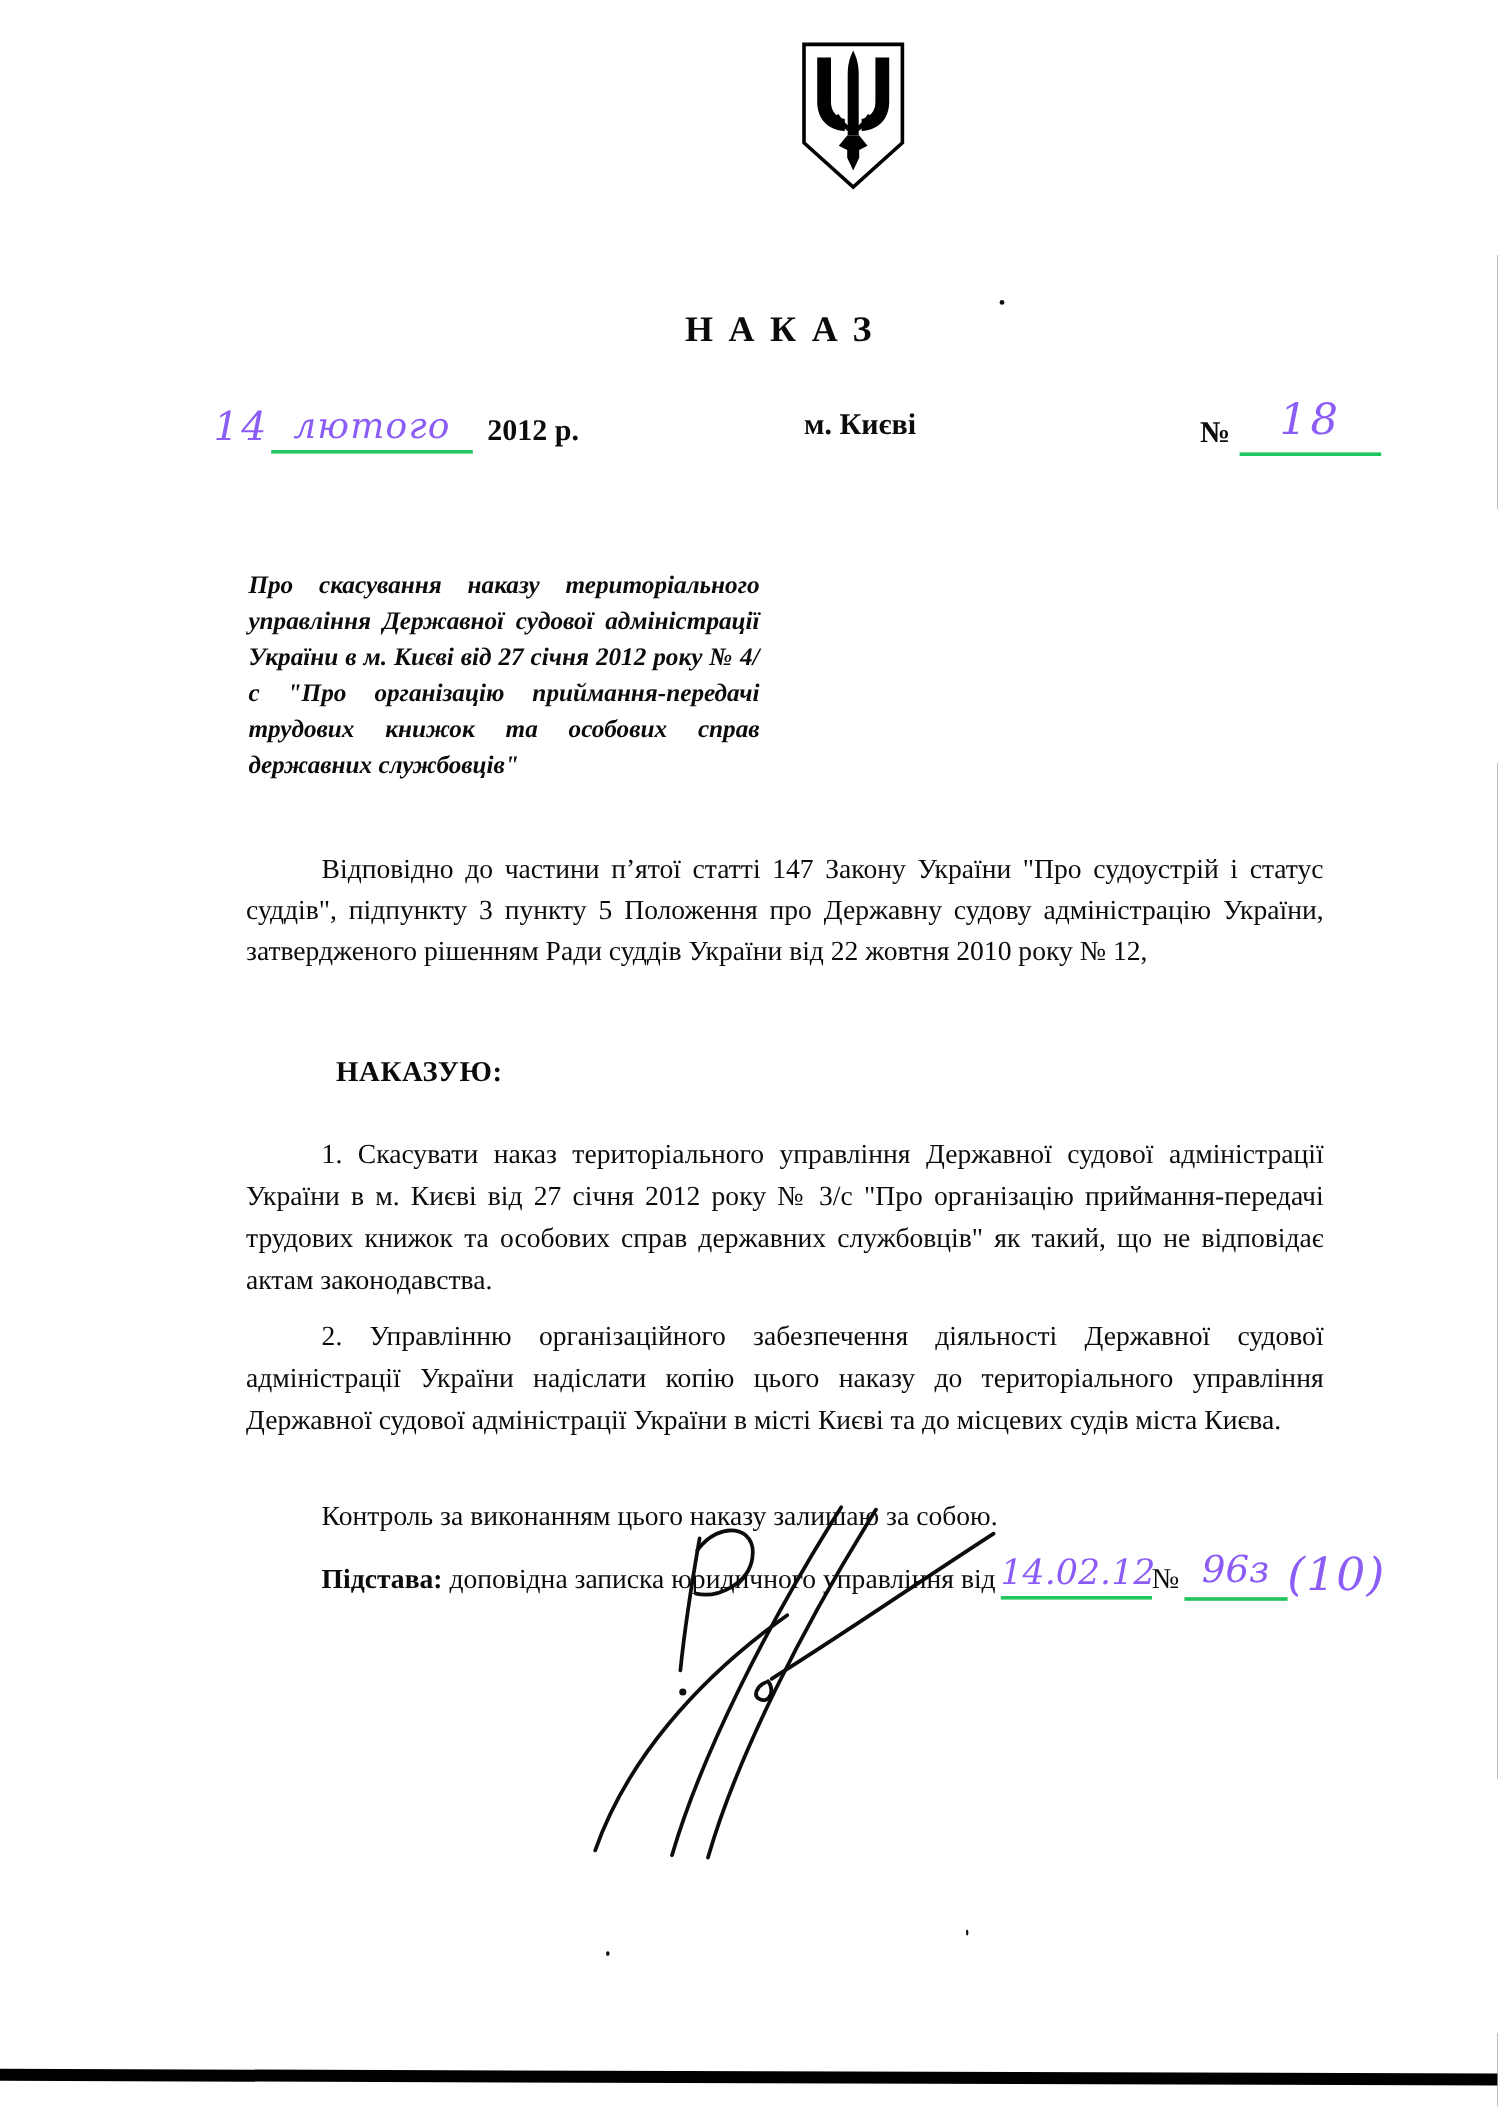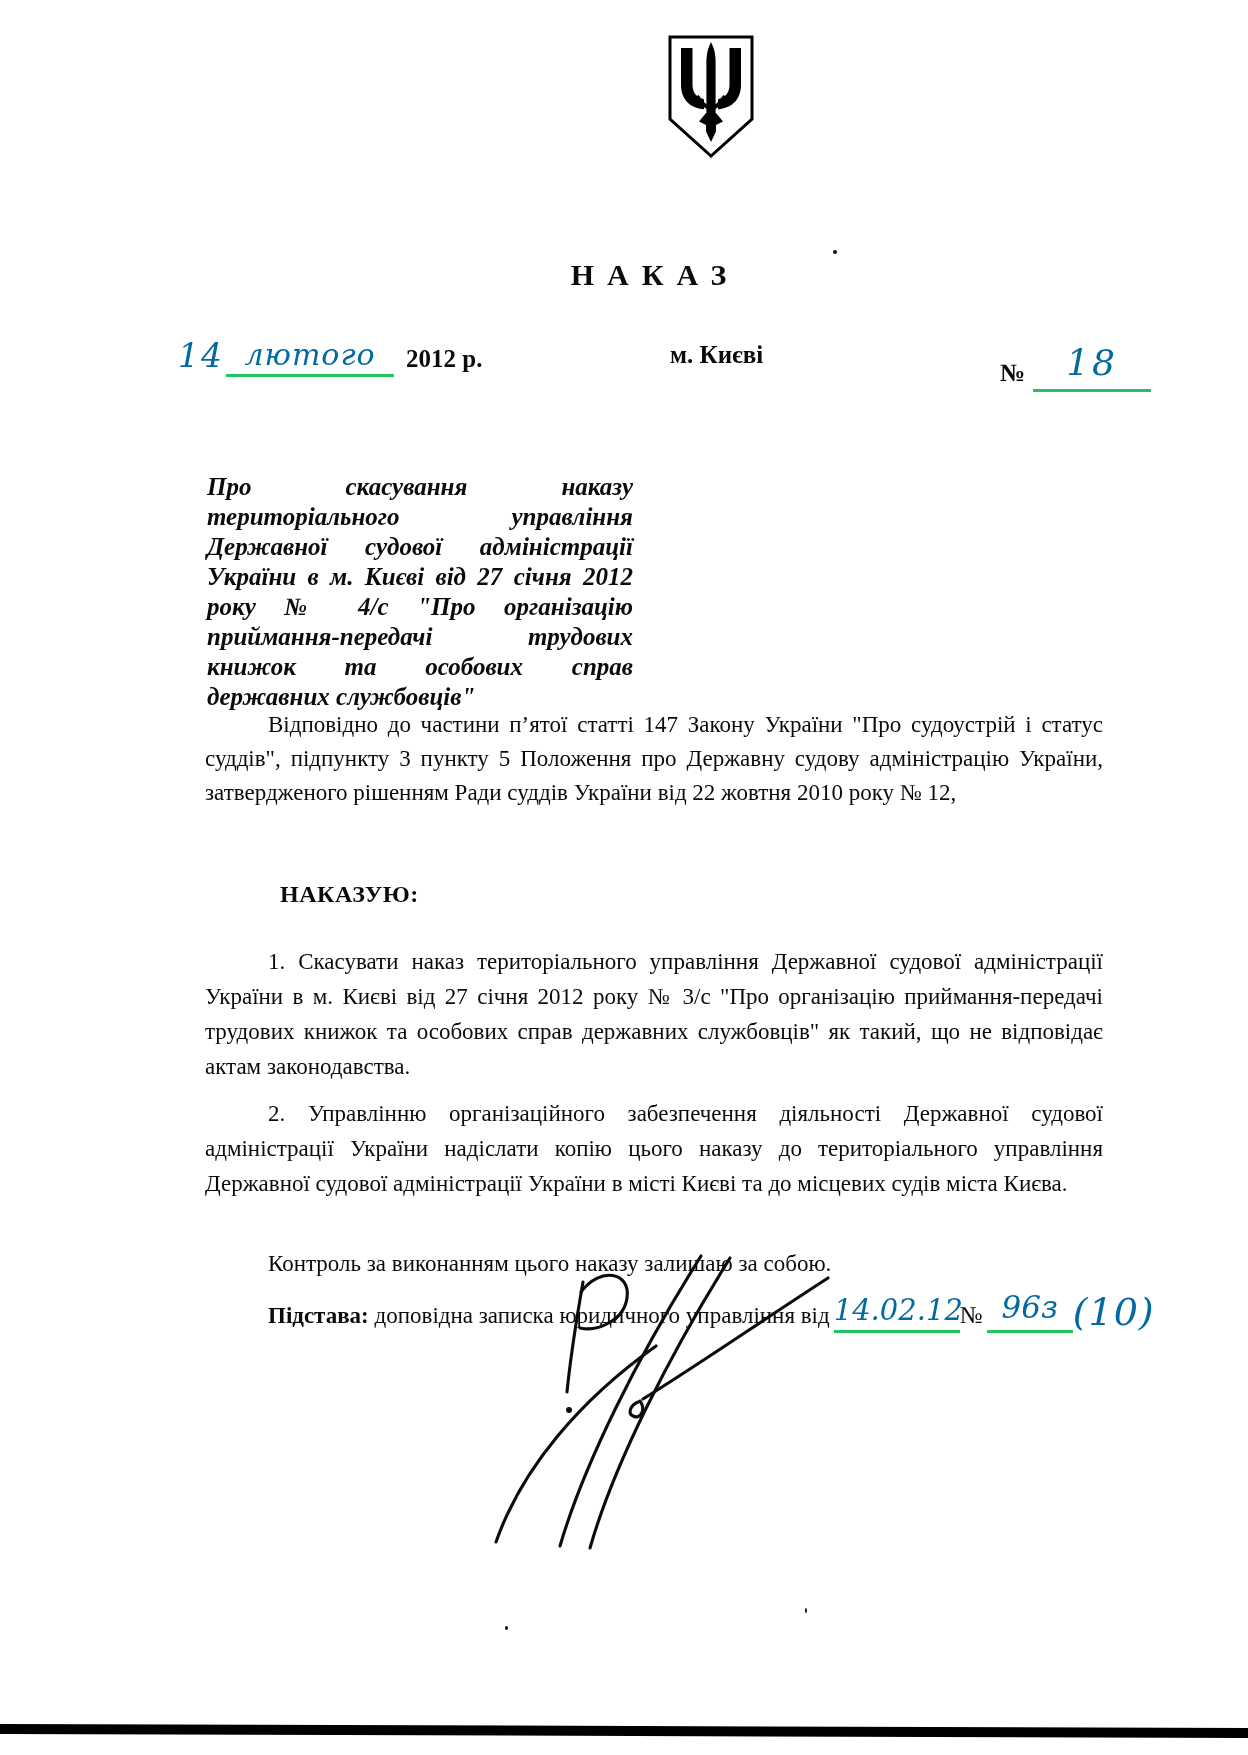--- a/index.html
+++ b/index.html
@@ -19,39 +19,39 @@
     text-align:center;font-weight:bold;font-size:31px;letter-spacing:1.5px;
   }
   .doc-type{
     position:absolute;left:155px;top:258px;width:1000px;
     text-align:center;font-weight:bold;font-size:30px;letter-spacing:13px;
   }
   
   .date-left{position:absolute;left:178px;top:336px;white-space:nowrap;}
   .hw{
     font-family:"DejaVu Serif",serif;font-style:italic;
-    color:#0369a1;
+    color:#8b5cf6;
   }
   .hw-day{font-size:33px;letter-spacing:2px;}
   .hw-line{
     display:inline-block;border-bottom:3px solid #22c55e;
     text-align:center;vertical-align:baseline;
   }
   .month-line{width:168px;margin-left:2px;}
   .month-line .hw{font-size:30px;letter-spacing:1px;position:relative;top:-2px;}
   .printed-bold{font-weight:bold;font-size:25px;}
   .date-year{margin-left:12px;}
   .city{position:absolute;left:670px;top:341px;font-weight:bold;font-size:25px;}
   .num-block{position:absolute;left:1000px;top:336px;white-space:nowrap;}
-  .num-line{width:118px;margin-left:8px;margin-top:12px;}
+  .num-line{width:118px;margin-left:8px;}
   .num-line .hw{font-size:36px;position:relative;top:-6px;letter-spacing:3px;}
   
   .subject{
     position:absolute;left:207px;top:472px;width:426px;
-    font-weight:bold;font-style:italic;font-size:25px;line-height:30px;
+    font-weight:bold;font-style:italic;font-size:21px;line-height:30px;
     text-align:justify;
   }
   
   .para{
     position:absolute;left:205px;width:898px;
     font-size:23px;text-align:justify;
   }
   .indent{text-indent:63px;}
   .preamble{top:708px;line-height:34px;}
   .order-heading{

